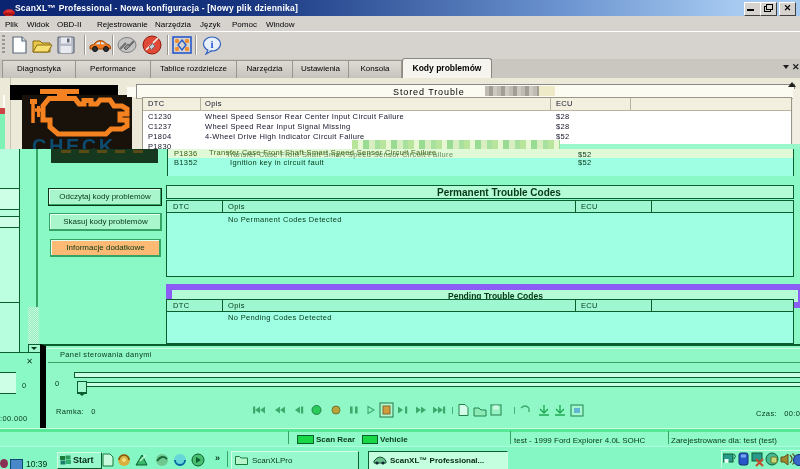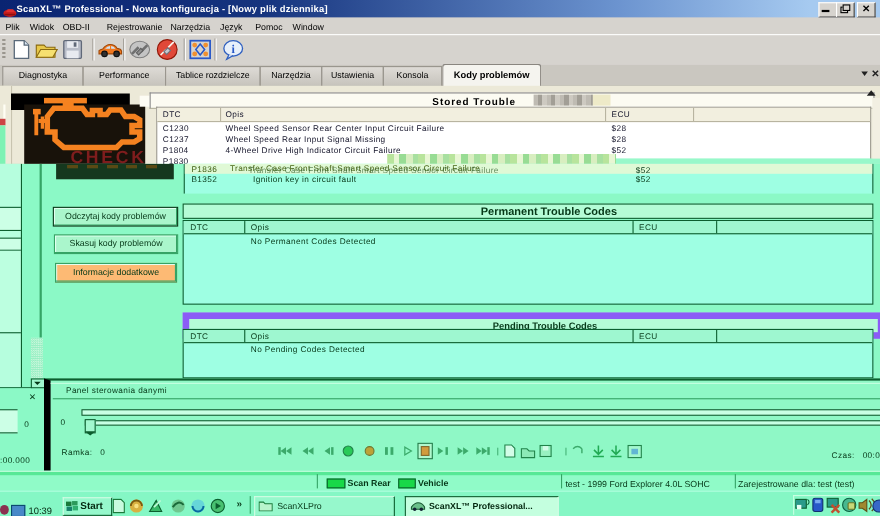--- a/index.html
+++ b/index.html
@@ -140,25 +140,25 @@
 
   <svg class="abs" style="left:22px;top:95px;" width="110" height="54" viewBox="0 0 110 54">
     <g fill="none" stroke="#f58220" stroke-width="5" stroke-linejoin="miter">
       <path d="M27 3.5 L53 3.5 L57 9 L62 9 L62 5.5 L69 5.5 L69 9 L75 9 L78 5 L88 5 L92 11 L100 11 L105 14 L105 19 L98 19 L98 25 L105 25 L105 31 L100 34 L89 34 L84 39 L36 39 L28 32 L28 25 L21 25 L21 11 Z"></path>
       <path d="M13 15 L21 15" stroke-width="3.5"></path>
       <path d="M11 6 L11 28" stroke-width="3.5"></path>
       <path d="M16.5 11 L16.5 22" stroke-width="3"></path>
     </g>
     <rect x="8" y="4" width="7" height="5" fill="#f58220"></rect>
   </svg>
-  <div class="abs" style="left:32px;top:135px;width:100px;height:14px;overflow:hidden;font-size:16px;font-weight:bold;color:#7f1d1d;letter-spacing:2.5px;font-family:'Liberation Sans',sans-serif;margin-left:32px;">CHECK</div>
+  <div class="abs" style="left:32px;top:135px;width:100px;height:14px;overflow:hidden;font-size:20px;font-weight:bold;color:#0c4a6e;letter-spacing:2.5px;font-family:'Liberation Sans',sans-serif;">CHECK</div>
   <div class="abs" style="left:127px;top:87px;width:10px;height:10px;background:#fdfcf4;"></div>
 
   <div class="abs" style="left:136px;top:84px;width:657px;height:13px;background:#fcfbf2;border:1px solid #888;border-bottom:1px solid #b0ad98;">
-    <span style="position:absolute;left:256px;top:2px;font-size:9px;font-weight:bold;letter-spacing:0.9px;color:#000;">Stored Trouble</span>
+    <span style="position:absolute;left:256px;top:2px;font-size:9px;font-weight:normal;letter-spacing:0.9px;color:#000;">Stored Trouble</span>
     <span class="abs" style="left:348px;top:1px;width:54px;height:10px;background:
       repeating-linear-gradient(90deg,#b8b4ac 0 4px,#98948c 4px 8px,#c8c4bc 8px 12px);opacity:0.9;"></span>
     <span class="abs" style="left:402px;top:1px;width:16px;height:10px;background:#eeeac8;"></span>
   </div>
 
   <div class="abs" style="left:142px;top:97px;width:648px;height:52px;background:#fff;border:1px solid #9a968a;border-bottom:none;">
     <div class="abs" style="left:0;top:0;width:648px;height:12px;background:#f2efdf;border-bottom:1px solid #b8b4a0;">
       <span class="t7" style="position:absolute;left:5px;top:2px;">DTC</span>
       <span class="t7" style="position:absolute;left:62px;top:2px;">Opis</span>
       <span class="t7" style="position:absolute;left:413px;top:2px;">ECU</span>

